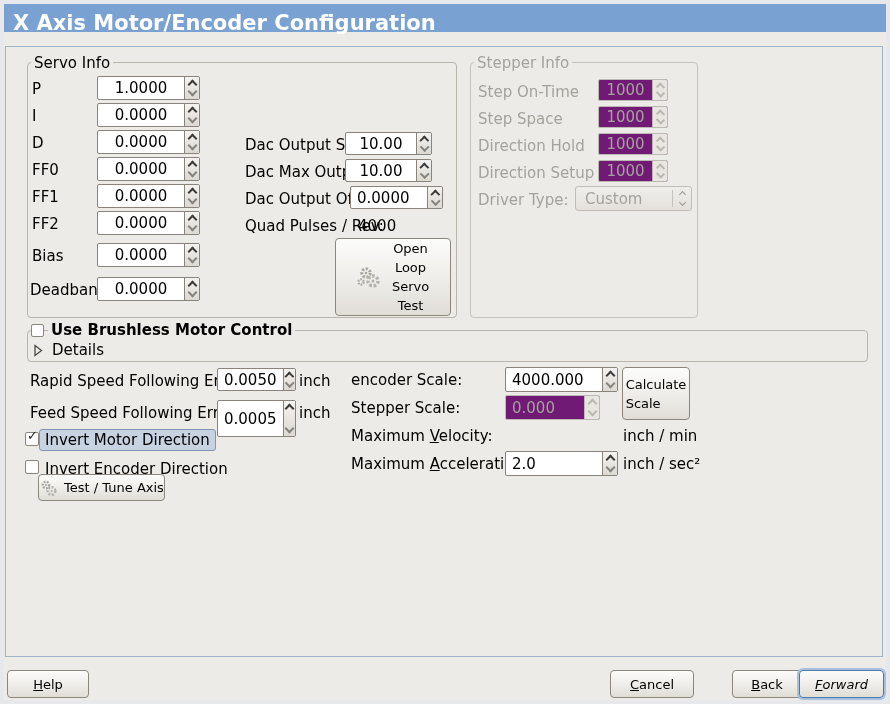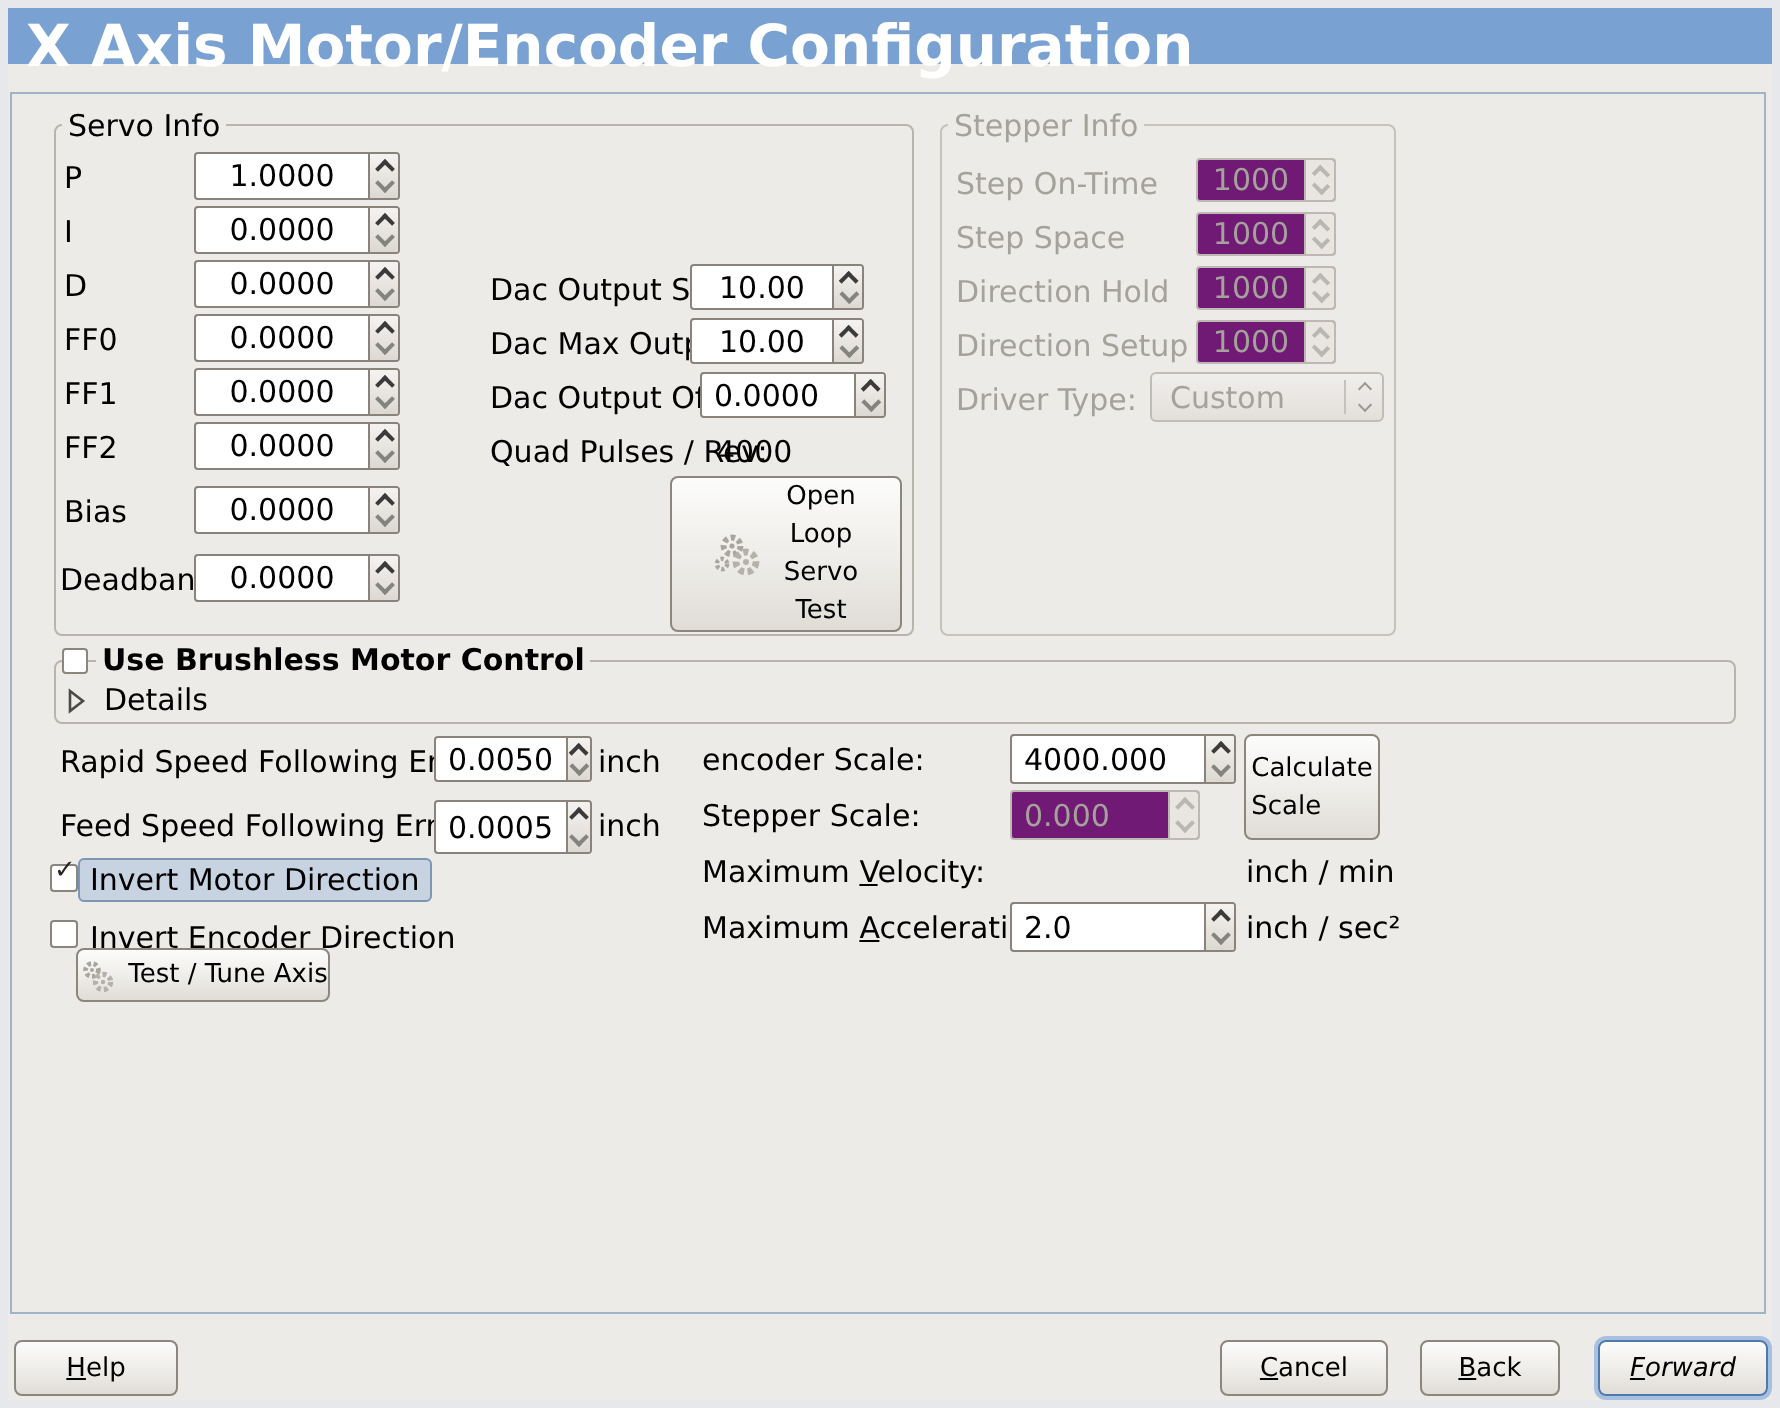--- a/index.html
+++ b/index.html
@@ -1,20 +1,20 @@
 <!DOCTYPE html>
 <html><head>
 <meta charset="utf-8">
 <style>
   html,body{margin:0;padding:0;}
   body{font-family:"DejaVu Sans","Liberation Sans",sans-serif;font-size:15px;color:#000;}
   .window{position:relative;width:890px;height:704px;background:#e7e8ec;overflow:hidden;}
   .inner{position:absolute;inset:4px;background:#edebe7;}
   .titlebar{position:absolute;left:4px;top:4px;width:882px;height:28px;background:#79a1d2;
-    color:#fff;font-weight:bold;font-size:29px;line-height:39px;padding-left:9px;box-sizing:border-box;}
+    color:#fff;font-weight:bold;font-size:21px;line-height:39px;padding-left:9px;box-sizing:border-box;}
   .panel{position:absolute;left:5px;top:46px;width:878px;height:611px;border:1px solid #9fb3c9;box-sizing:border-box;}
   .lbl{position:absolute;white-space:nowrap;line-height:18px;}
   .bold{font-weight:bold;}
   .dis-t{color:#a5a29c;}
   .frame{position:absolute;border:1px solid #b9b4ac;border-radius:4px;box-sizing:border-box;}
   .frame.dis{border-color:#c7c3bc;}
   .legend{position:absolute;background:#edebe7;padding:0 3px;white-space:nowrap;line-height:16px;}
   
   .spin{position:absolute;display:flex;border:1px solid #89837b;border-radius:2px;background:#fff;box-sizing:border-box;overflow:hidden;}
   .ent{flex:1;display:flex;align-items:center;padding:0 6px;white-space:nowrap;}
@@ -226,21 +226,21 @@
   <div class="spin" style="left:217px;top:368px;width:79px;height:23px;">
     <span class="ent">0.0050</span>
     <span class="sp">
         <i class="cu"></i>
         <i class="cd"></i>
       </span>
   </div>
   <div class="lbl" style="left:299px;top:372px;">inch</div>
 
   <div class="lbl" style="left:30px;top:404px;">Feed Speed Following Error:</div>
-  <div class="spin" style="left:217px;top:400px;width:79px;height:27px;">
+  <div class="spin" style="left:217px;top:400px;width:79px;height:37px;">
     <span class="ent">0.0005</span>
     <span class="sp">
         <i class="cu"></i>
         <i class="cd"></i>
       </span>
   </div>
   <div class="lbl" style="left:299px;top:404px;">inch</div>
 
   <div class="cb" style="left:25px;top:432px;width:14px;height:14px;">
     <span class="check">✓</span>
@@ -301,19 +301,19 @@
       </span>
   </div>
   <div class="lbl" style="left:623px;top:455px;">inch / sec²</div>
 
   <div class="btn" style="left:7px;top:670px;width:82px;height:28px;">
     <span><span></span><span style="text-decoration:underline">H</span><span>elp</span></span>
   </div>
   <div class="btn" style="left:610px;top:670px;width:84px;height:28px;">
     <span><span></span><span style="text-decoration:underline">C</span><span>ancel</span></span>
   </div>
-  <div class="btn" style="left:710px;top:670px;width:70px;height:28px;">
+  <div class="btn" style="left:732px;top:670px;width:70px;height:28px;">
     <span><span></span><span style="text-decoration:underline">B</span><span>ack</span></span>
   </div>
   <div class="btn focus" style="left:799px;top:670px;width:85px;height:28px;font-style:italic;">
     <span><span></span><span style="text-decoration:underline">F</span><span>orward</span></span>
   </div>
 </div>
 
 </body></html>

